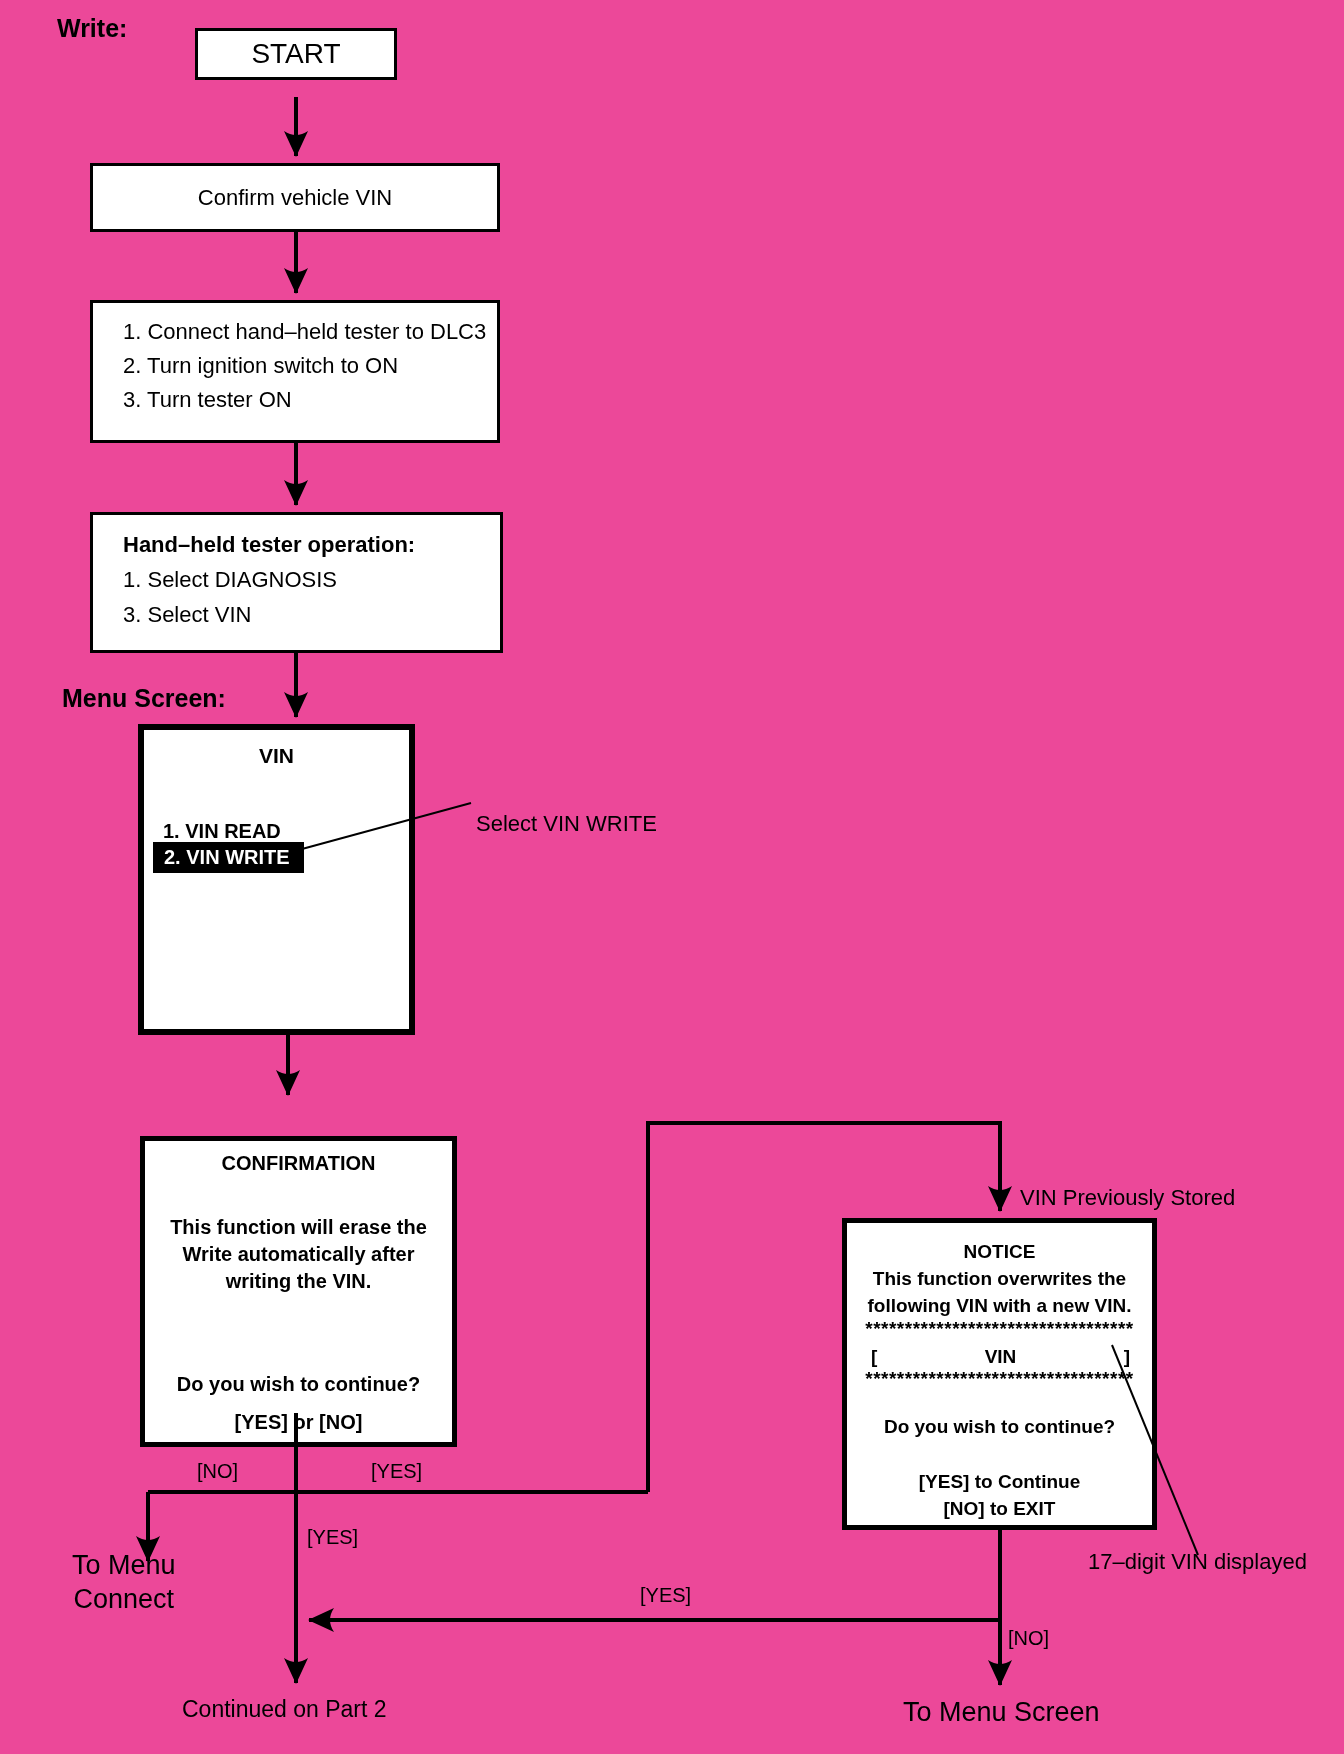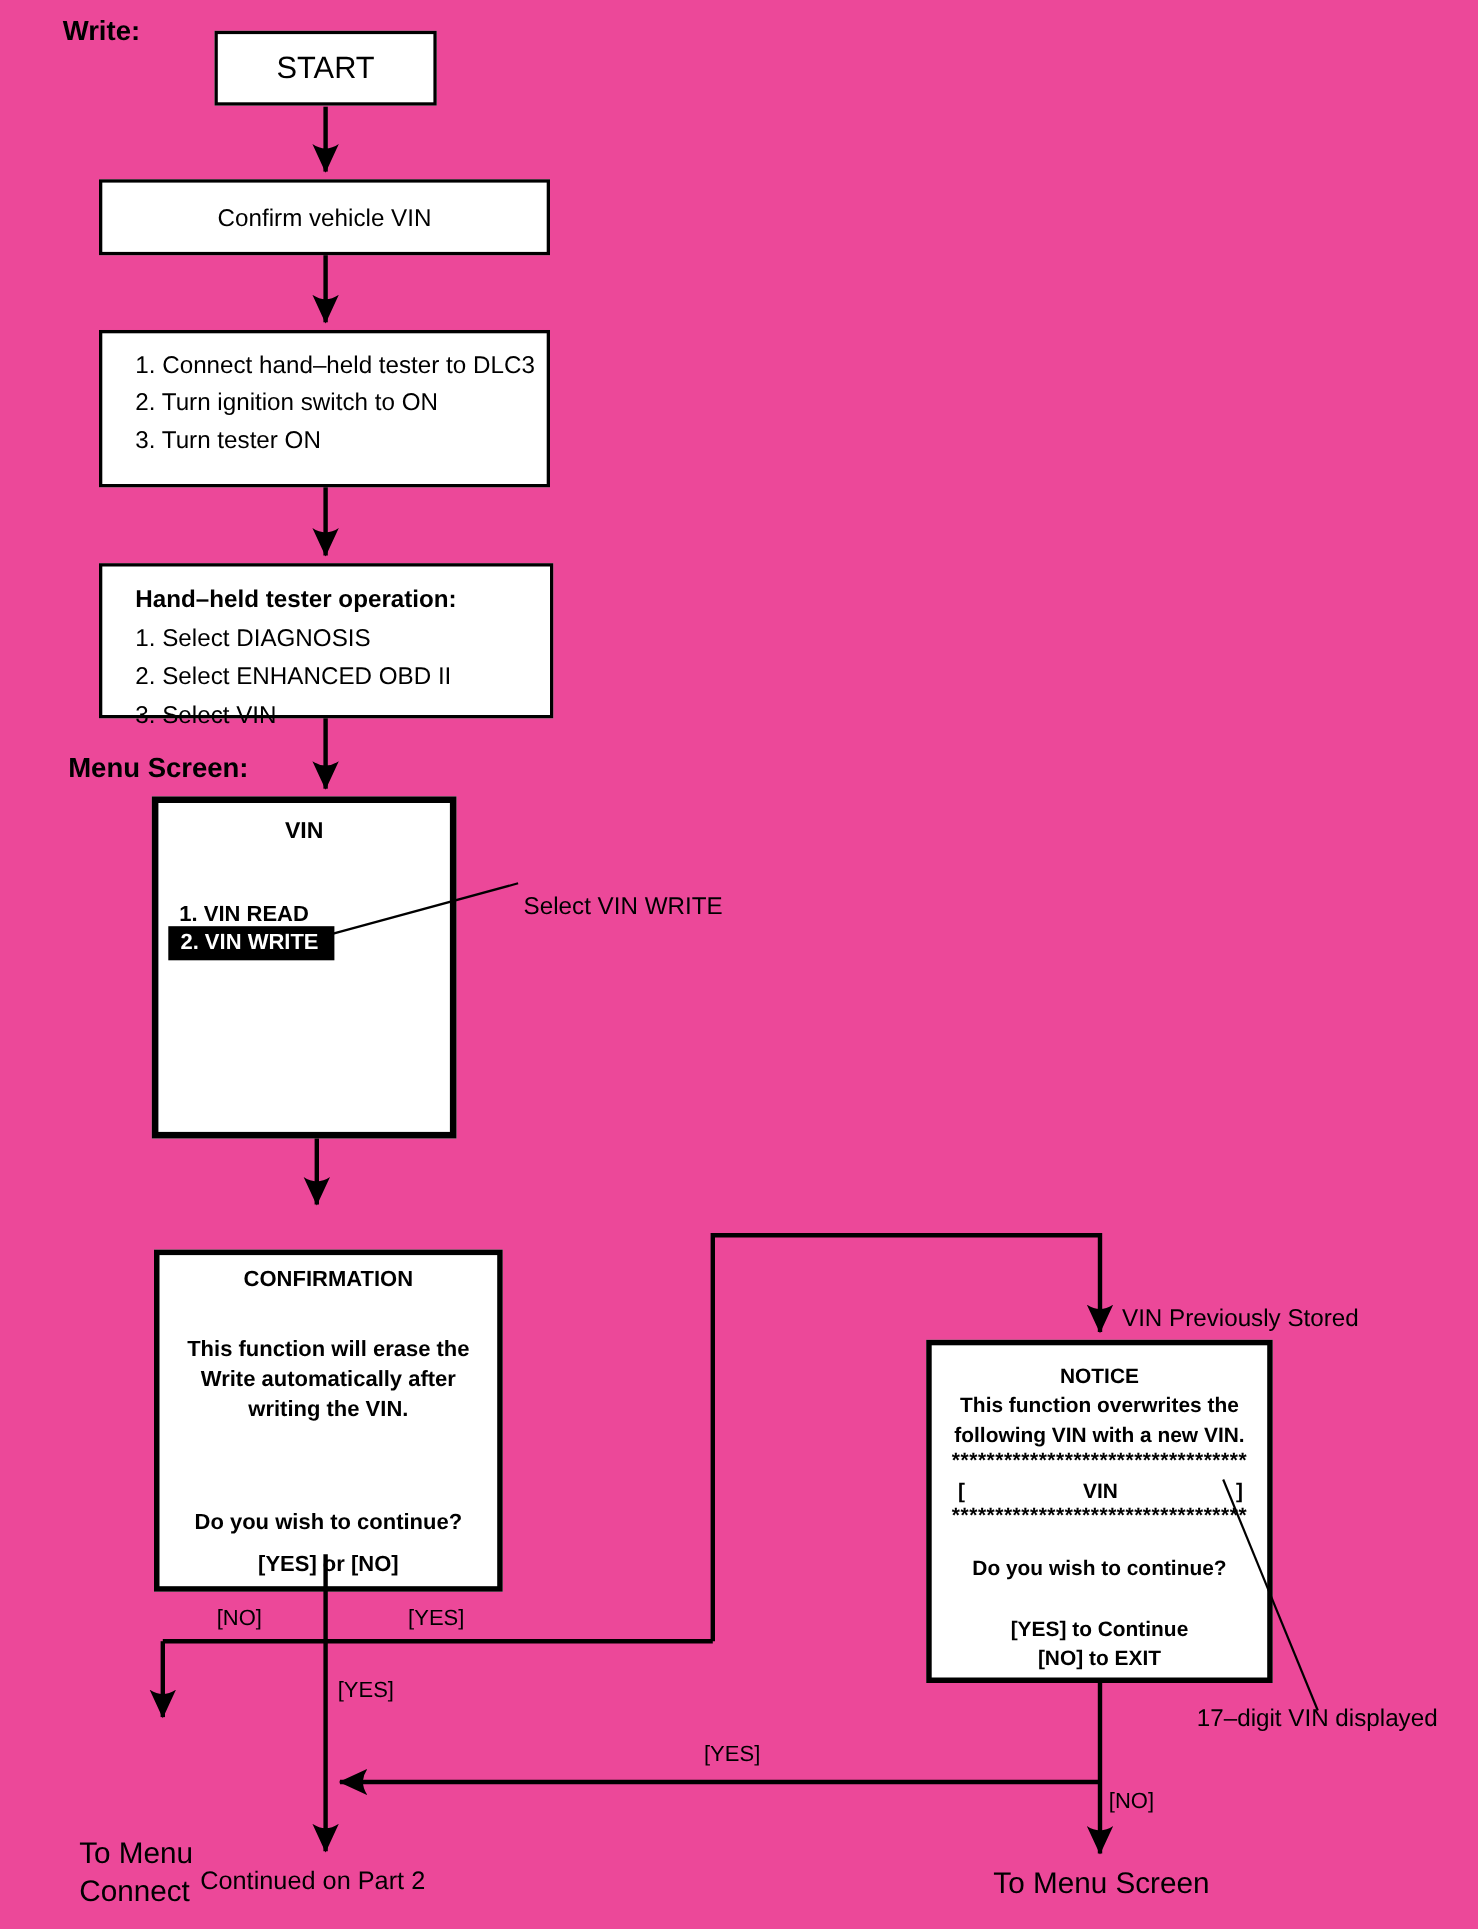--- a/index.html
+++ b/index.html
@@ -25,38 +25,37 @@
   .stepline{white-space:nowrap;}
 </style>
 </head>
 <body>
 
 <div id="canvas">
 
   <div class="abs seclabel" style="left:57px;top:14px;">Write:</div>
   <div class="abs seclabel" style="left:62px;top:684px;">Menu Screen:</div>
 
-  <div class="box center" style="left:195px;top:28px;width:202px;height:68px;font-size:28px;">
+  <div class="box center" style="left:195px;top:28px;width:202px;height:52px;font-size:28px;">
     <span>START</span>
   </div>
 
   <div class="box center" style="left:90px;top:163px;width:410px;height:69px;">
     <span>Confirm vehicle VIN</span>
   </div>
 
   <div class="box listbox" style="left:90px;top:300px;width:410px;height:143px;">
     <div class="stepline">1. Connect hand–held tester to DLC3</div>
     <div class="stepline">2. Turn ignition switch to ON</div>
     <div class="stepline">3. Turn tester ON</div>
   </div>
 
   <div class="box listbox" style="left:90px;top:512px;width:413px;height:141px;line-height:35px;">
     <div class="stepline" style="font-weight:bold;">Hand–held tester operation:</div>
     <div class="stepline">1. Select DIAGNOSIS</div>
-    <div class="stepline">2. Select ENHANCED OBD II</div>
     <div class="stepline">3. Select VIN</div>
   </div>
 
   <div class="box vthick" style="left:138px;top:724px;width:277px;height:311px;">
     <div style="text-align:center;margin-top:14px;font-weight:bold;font-size:21px;">VIN</div>
     <div style="position:absolute;left:19px;top:90px;font-weight:bold;font-size:20px;white-space:nowrap;">1. VIN READ</div>
     <div style="position:absolute;left:9px;top:112px;background:#000;color:#fff;font-weight:bold;font-size:20px;padding:4px 14px 4px 11px;white-space:nowrap;">2. VIN WRITE</div>
   </div>
 
   <div class="box thick screenfont" style="left:140px;top:1136px;width:317px;height:311px;font-size:20px;line-height:27px;">
@@ -87,21 +86,21 @@
   <div class="abs annot" style="left:476px;top:811px;">Select VIN WRITE</div>
   <div class="abs annot" style="left:1020px;top:1185px;">VIN Previously Stored</div>
   <div class="abs annot" style="left:1088px;top:1549px;">17–digit VIN displayed</div>
 
   <div class="abs edgelabel" style="left:197px;top:1460px;">[NO]</div>
   <div class="abs edgelabel" style="left:371px;top:1460px;">[YES]</div>
   <div class="abs edgelabel" style="left:307px;top:1526px;">[YES]</div>
   <div class="abs edgelabel" style="left:640px;top:1584px;">[YES]</div>
   <div class="abs edgelabel" style="left:1008px;top:1627px;">[NO]</div>
 
-  <div class="abs terminal" style="left:72px;top:1668px;line-height:34px;">
+  <div class="abs terminal" style="left:72px;top:1548px;line-height:34px;text-align:center;">
     <div>To Menu</div>
     <div>Connect</div>
   </div>
   <div class="abs" style="left:182px;top:1696px;font-size:23px;">Continued on Part 2</div>
   <div class="abs terminal" style="left:903px;top:1697px;">To Menu Screen</div>
 
   <svg id="svg-overlay" width="1344" height="1754" viewBox="0 0 1344 1754">
     <defs>
       <marker id="ah" markerUnits="userSpaceOnUse" markerWidth="32" markerHeight="26" refX="25" refY="13" orient="auto">
         <path d="M0,1 L26,13 L0,25 Q8,13 0,1 z" fill="#000"></path>

